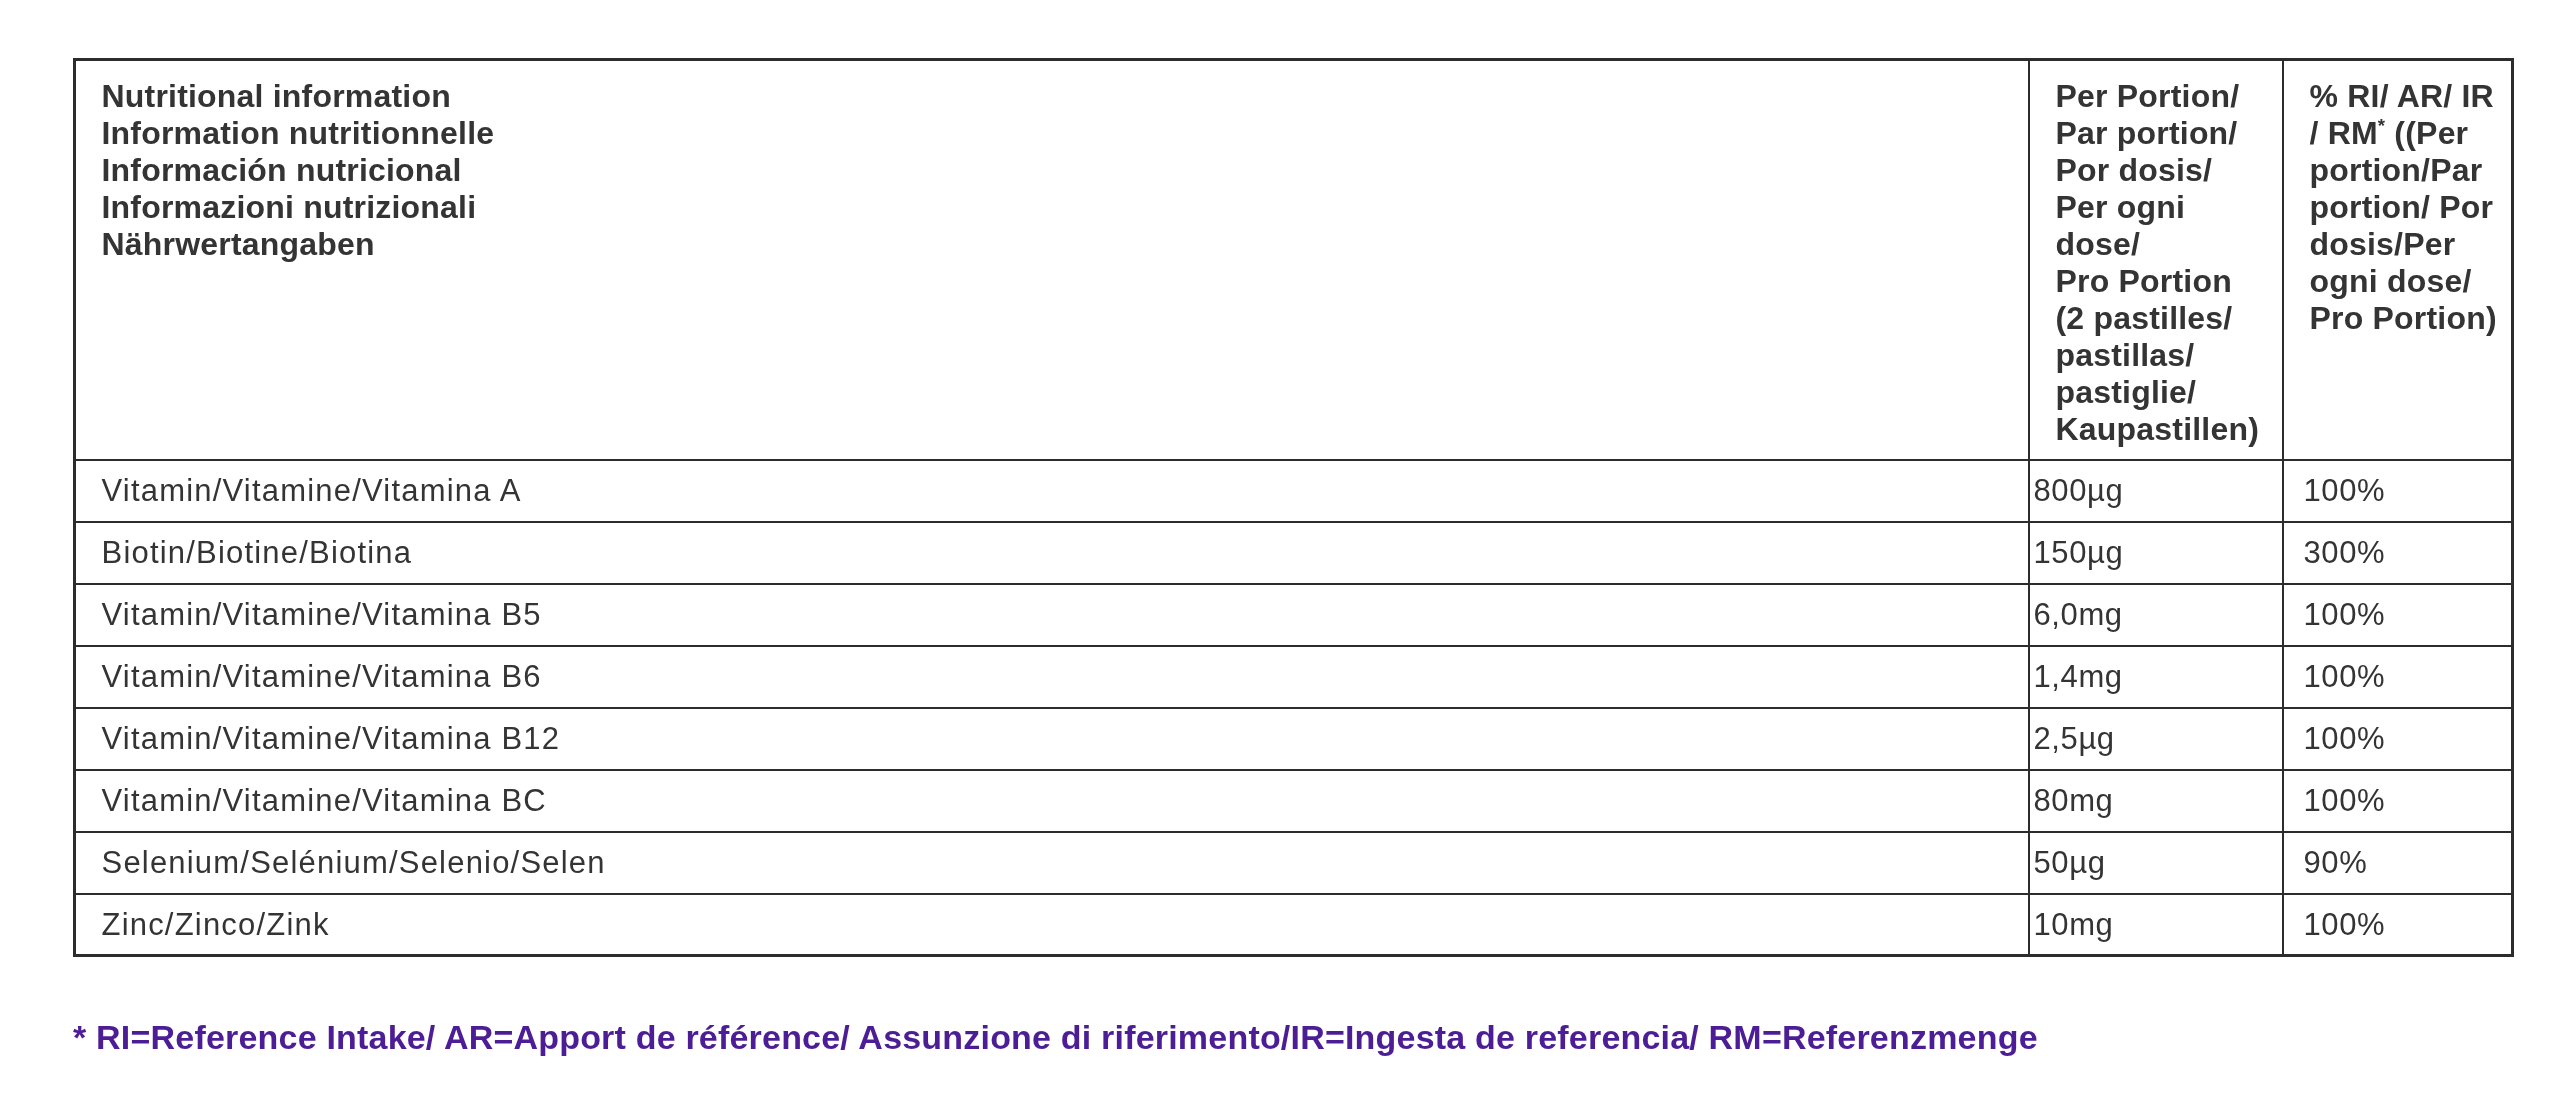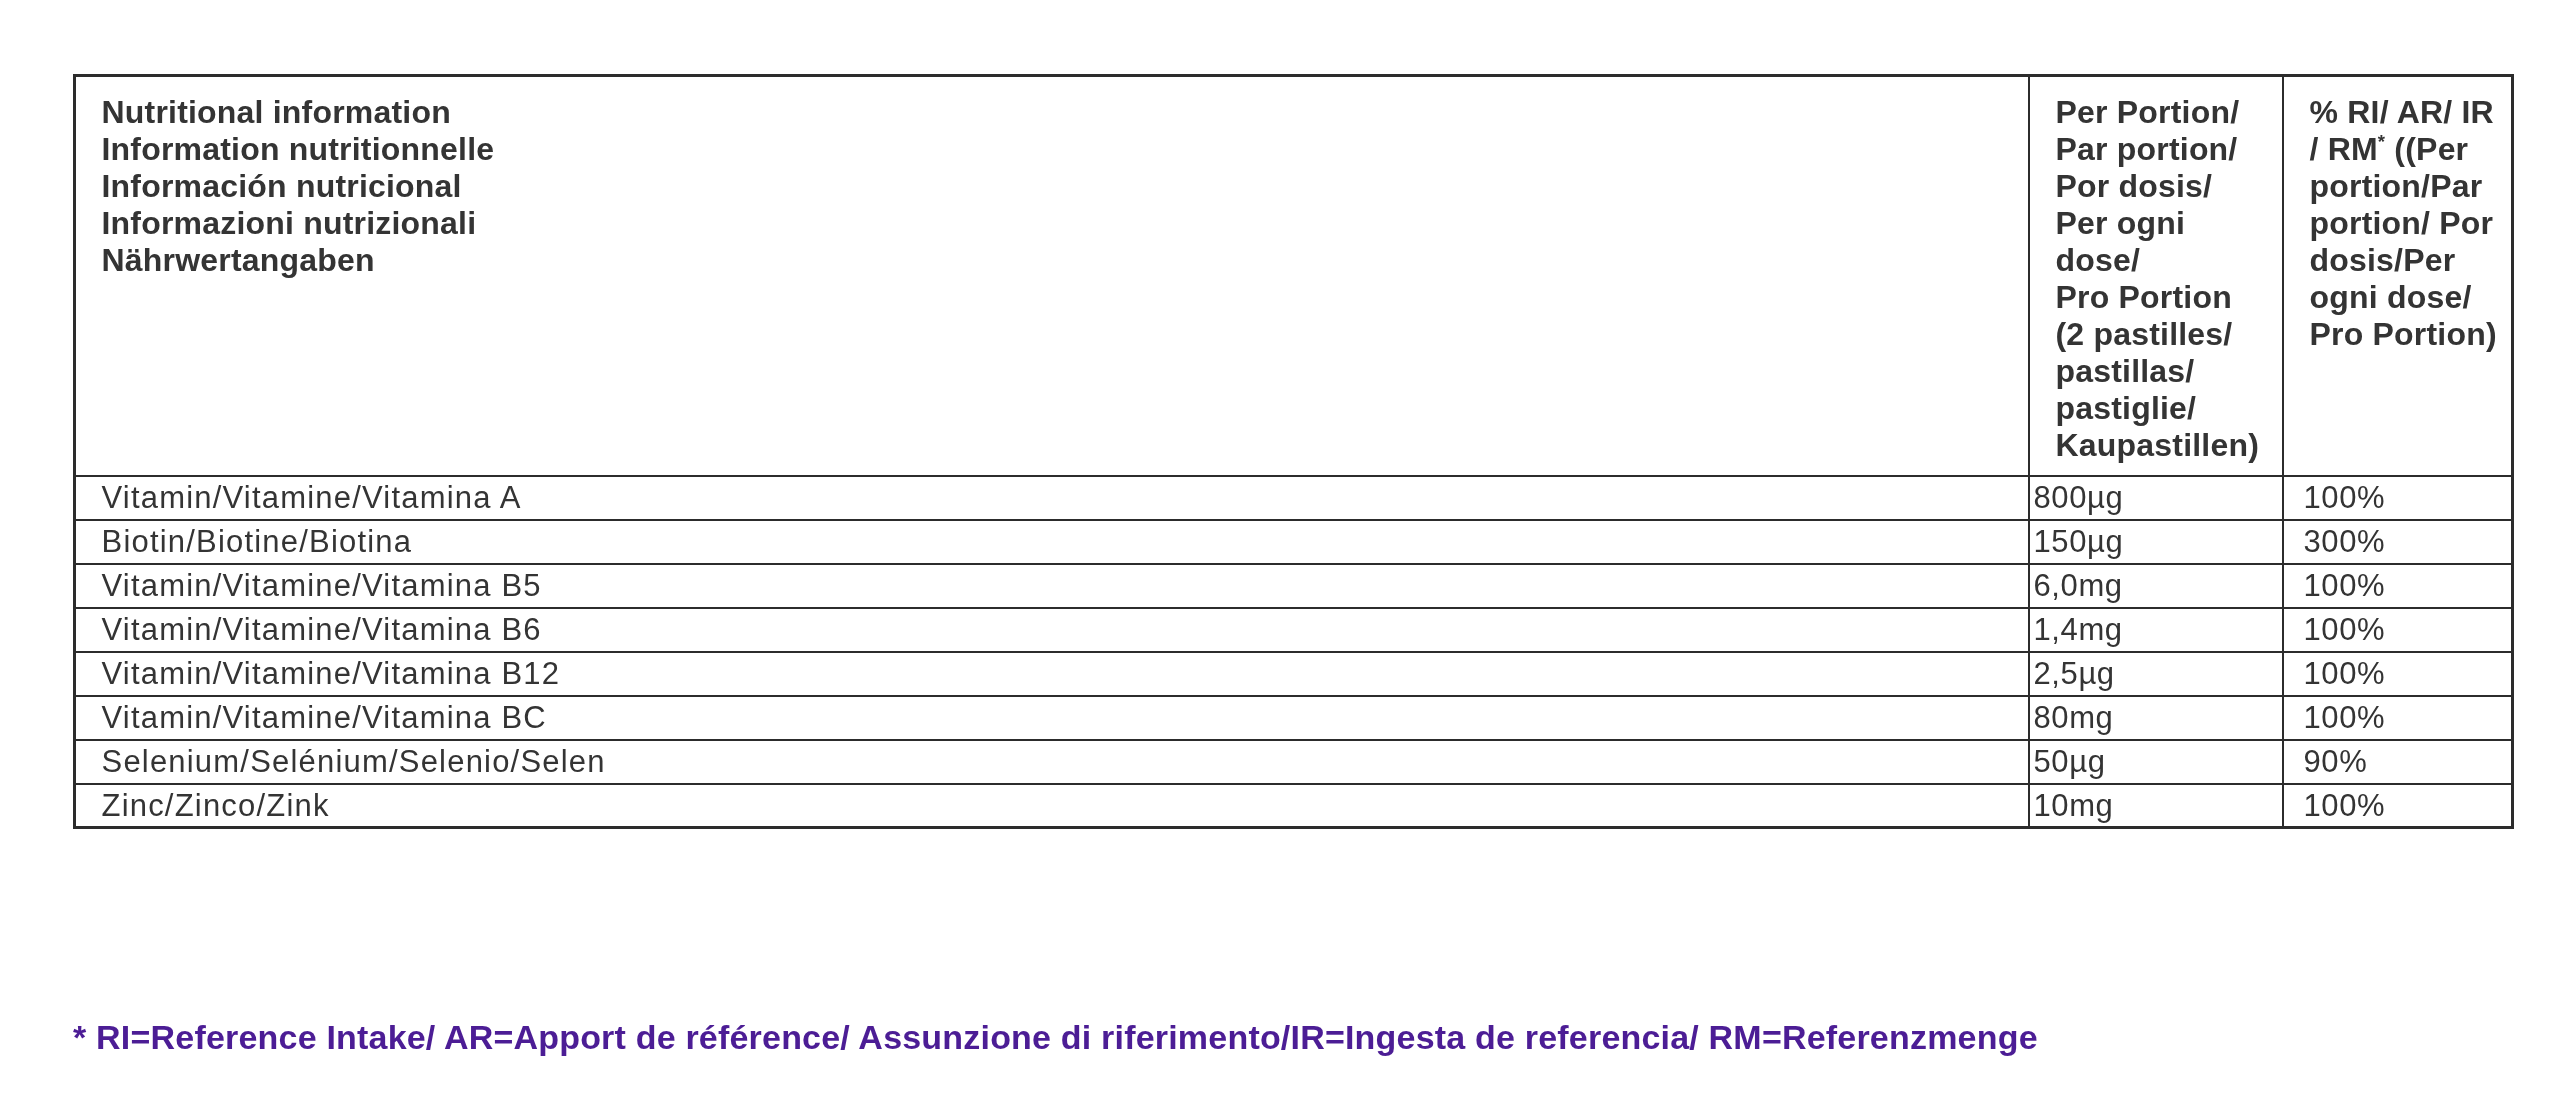--- a/index.html
+++ b/index.html
@@ -17,21 +17,20 @@
     overflow: hidden;
   }
   table.nutrition-table {
     position: absolute;
     left: 73px;
     top: 58px;
     width: 2438px;
     border-collapse: collapse;
     table-layout: fixed;
     border: 3.1px solid #2c2c2c;
-    margin-top: 16px;
   }
   col.c1 { width: 1954px; }
   col.c2 { width: 254px; }
   col.c3 { width: 230px; }
   th.cell, td.cell {
     border: 2.3px solid #2c2c2c;
     box-sizing: border-box;
     overflow: hidden;
   }
   thead tr { height: 363px; }
@@ -42,21 +41,21 @@
     font-size: 32px;
     line-height: 37px;
     white-space: pre-line;
     padding: 17px 7.7px 10.8px 25.5px;
     letter-spacing: 0.2px;
   }
   th.portion-col, th.ri-col {
     padding-left: 26px;
     padding-right: 4.6px;
   }
-  tbody tr { height: 44px; }
+  tbody tr { height: 62px; }
   td.cell {
     vertical-align: middle;
     font-size: 31px;
     letter-spacing: 1.2px;
     padding: 0 6.2px 0 25.5px;
     white-space: nowrap;
   }
   td.amount-cell {
     padding-left: 4px;
     letter-spacing: 0.6px;

